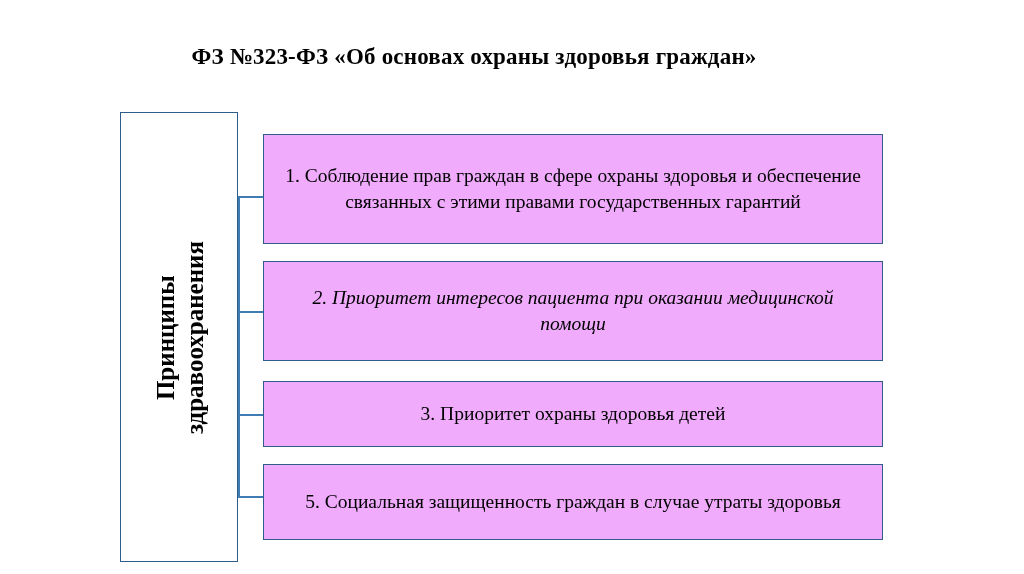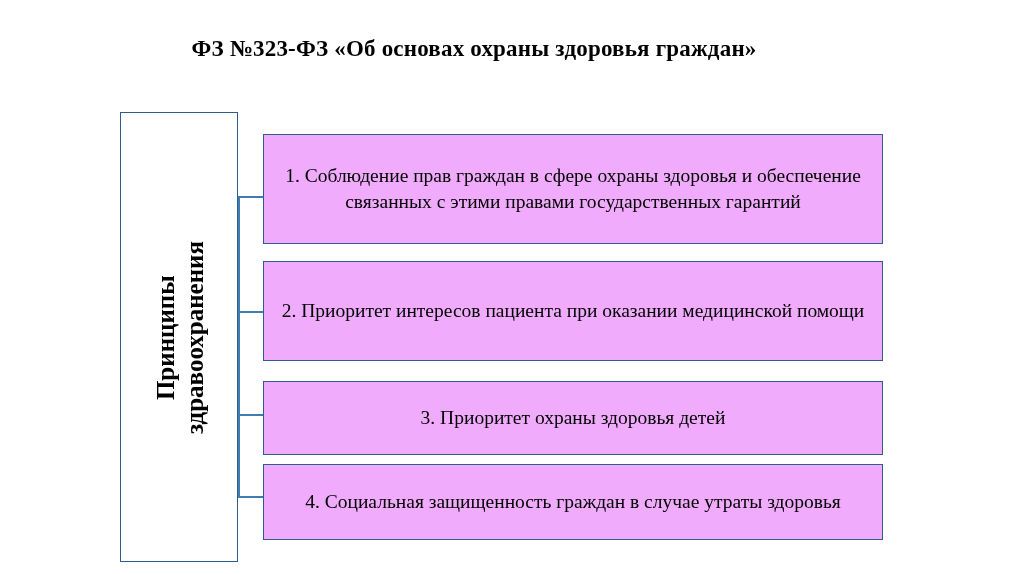--- a/index.html
+++ b/index.html
@@ -14,21 +14,21 @@
     color: #1a1a1a;
     overflow: hidden;
   }
   .slide {
     position: relative;
     width: 1024px;
     height: 574px;
   }
   .title {
     position: absolute;
-    top: 36px;
+    top: 44px;
     left: 0;
     width: 948px;
     text-align: center;
     font-size: 23px;
     font-weight: bold;
     color: #000000;
     letter-spacing: 0.2px;
   }
   
   .root-box {
@@ -91,22 +91,22 @@
     justify-content: center;
     padding: 4px 14px;
   }
   .item-text {
     font-size: 19.5px;
     line-height: 1.32;
     text-align: center;
     color: #000000;
   }
   .item-1 { top: 134px;  height: 110px; }
-  .item-2 { top: 261px;  height: 100px; }
-  .item-3 { top: 381px;  height: 74px;  }
+  .item-2 { top: 261px;  height: 100px; font-style: italic; }
+  .item-3 { top: 381px;  height: 66px;  }
   .item-4 { top: 464px;  height: 76px;  }
 </style>
 </head>
 <body>
 
 <div class="slide">
 
   <div class="title">ФЗ №323-ФЗ «Об основах охраны здоровья граждан»</div>
 
   <div class="root-box">
@@ -128,16 +128,16 @@
 
   <div class="item-box item-2">
     <div class="item-text">2. Приоритет интересов пациента при оказании медицинской помощи</div>
   </div>
 
   <div class="item-box item-3">
     <div class="item-text">3. Приоритет охраны здоровья детей</div>
   </div>
 
   <div class="item-box item-4">
-    <div class="item-text">4. Социальная защищенность граждан в случае утраты здоровья</div>
+    <div class="item-text">5. Социальная защищенность граждан в случае утраты здоровья</div>
   </div>
 
 </div>
 
 </body></html>

